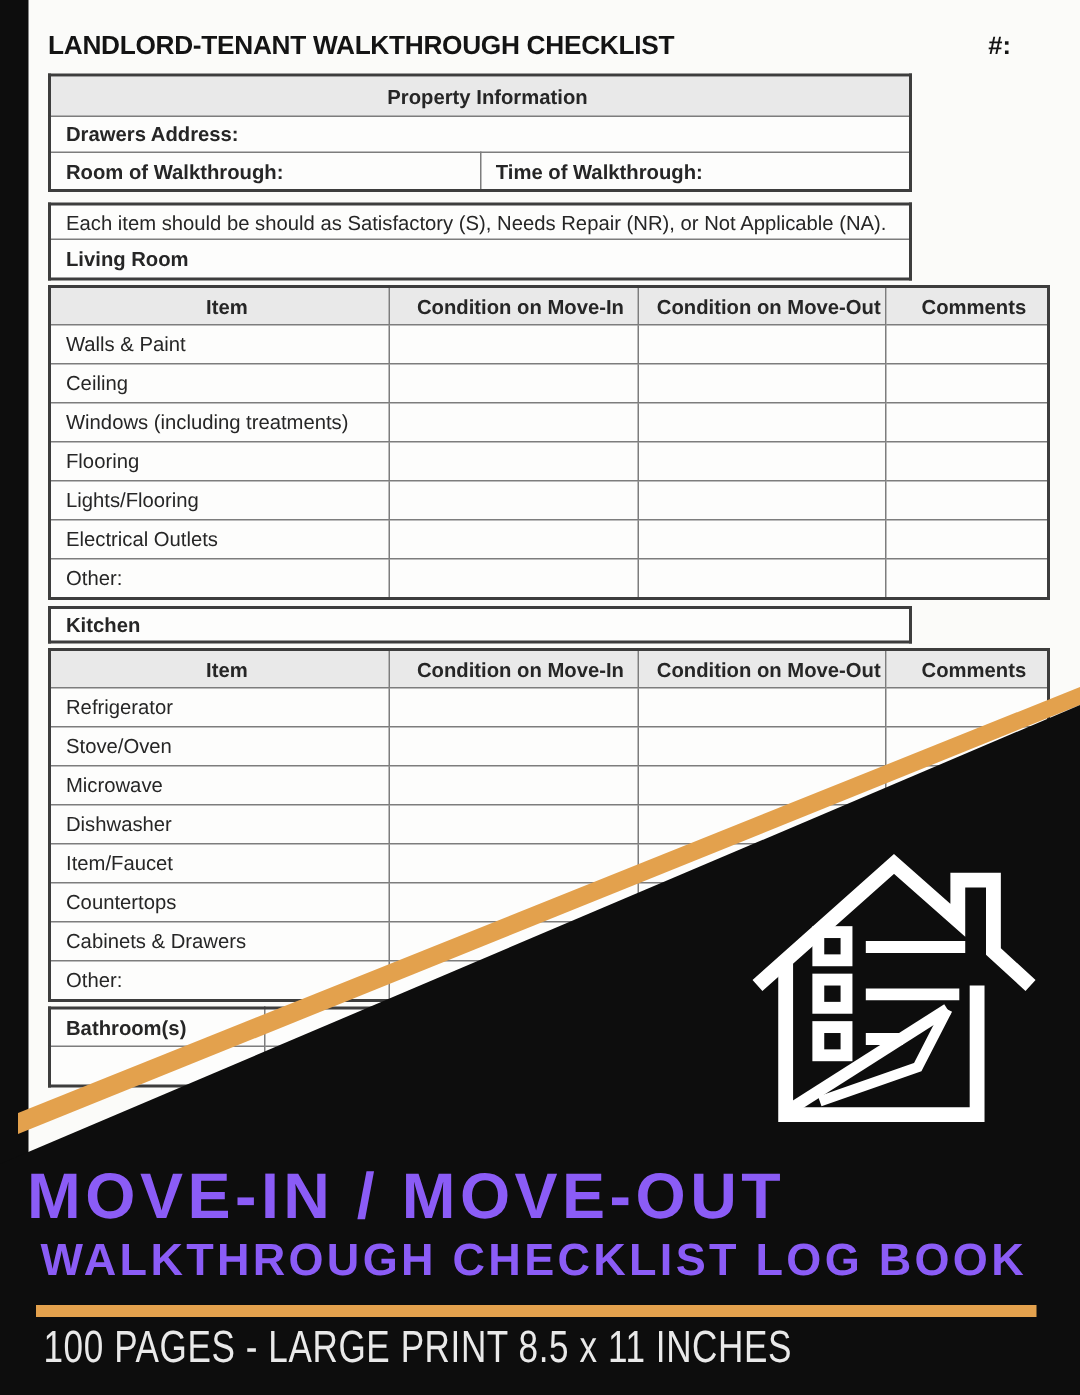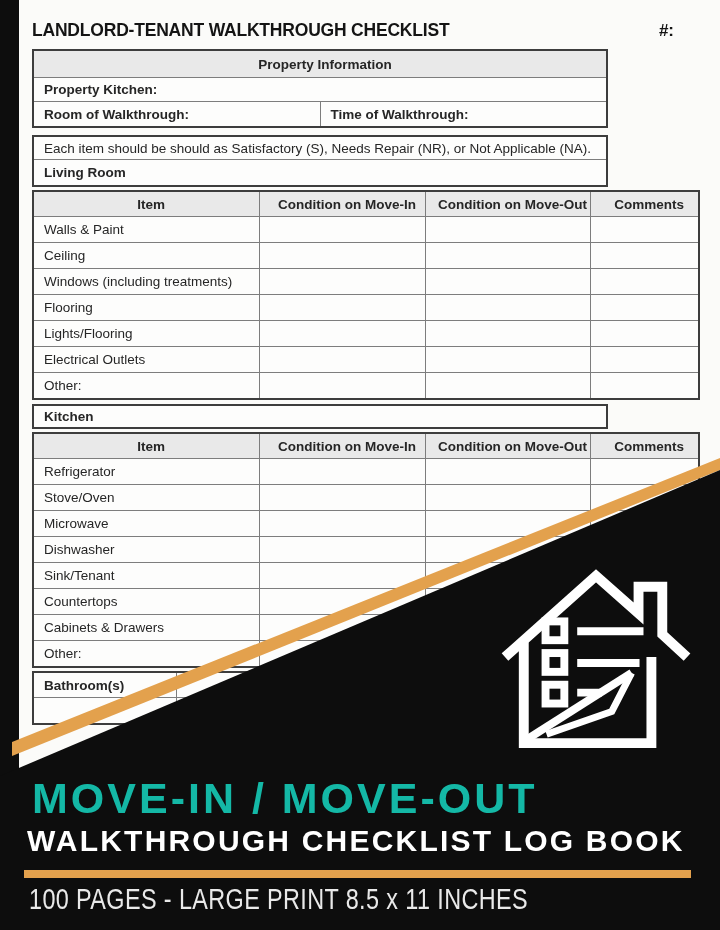--- a/index.html
+++ b/index.html
@@ -51,26 +51,26 @@
     clip-path:polygon(12px 742px,720px 458px,720px 470px,12px 756px);
   }
 
   
   .black-band{
     position:absolute;inset:0;background:#0d0d0d;
     clip-path:polygon(0px 776px,720px 470px,720px 930px,0px 930px);
   }
   .band-abs{position:absolute;}
   .cover-line1{
-    left:32px;top:777px;font-size:43px;line-height:1;font-weight:bold;
-    letter-spacing:3px;color:#14b8a6;white-space:nowrap;text-align:center;
+    left:18px;top:777px;font-size:43px;line-height:1;font-weight:bold;
+    letter-spacing:3px;color:#8b5cf6;white-space:nowrap;text-align:center;
   }
   .cover-line2{
     left:27px;top:826px;font-size:30px;line-height:1;font-weight:bold;
-    letter-spacing:2.2px;color:#ffffff;white-space:nowrap;
+    letter-spacing:2.2px;color:#8b5cf6;white-space:nowrap;
   }
   .gold-bar{
     left:24px;top:870px;width:667px;height:8px;background:#e3a14d;
   }
   .cover-sub{
     left:29px;top:884px;font-size:30px;line-height:1;font-weight:400;
     color:#e9e9e9;letter-spacing:0.5px;white-space:nowrap;
     transform:scaleX(0.78);transform-origin:left top;
   }
   .house-icon{left:497px;top:566px;}
@@ -87,21 +87,21 @@
         <span class="form-title">LANDLORD-TENANT WALKTHROUGH CHECKLIST</span>
         <span class="form-number">#:</span>
       </div>
 
       <table class="block">
         <tbody>
             <tr class="h26">
           <td class="hdr" colspan="2">Property Information</td>
         </tr>
         <tr class="h23">
-          <td class="bold" colspan="2">Property Kitchen:</td>
+          <td class="bold" colspan="2">Drawers Address:</td>
         </tr>
         <tr class="h24">
           <td class="bold">Room of Walkthrough:</td>
           <td class="bold">Time of Walkthrough:</td>
         </tr>
       </tbody>
         </table>
 
       <table class="block mt7">
         <tbody>
@@ -217,21 +217,21 @@
               <td></td>
               <td></td>
             </tr>
             <tr>
               <td>Dishwasher</td>
               <td></td>
               <td></td>
               <td></td>
             </tr>
             <tr>
-              <td>Sink/Tenant</td>
+              <td>Item/Faucet</td>
               <td></td>
               <td></td>
               <td></td>
             </tr>
             <tr>
               <td>Countertops</td>
               <td></td>
               <td></td>
               <td></td>
             </tr>

